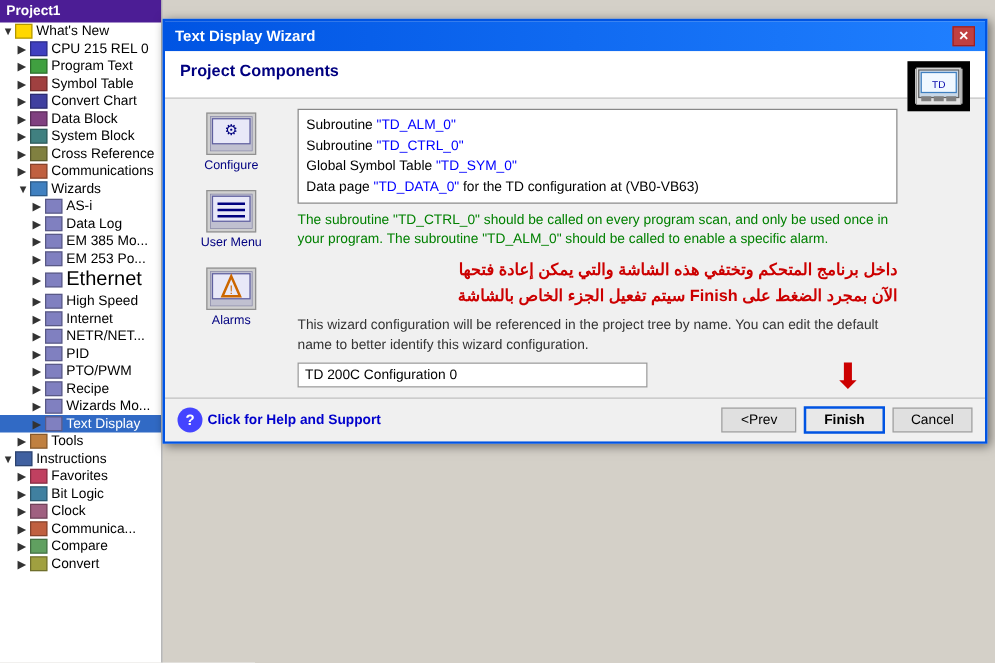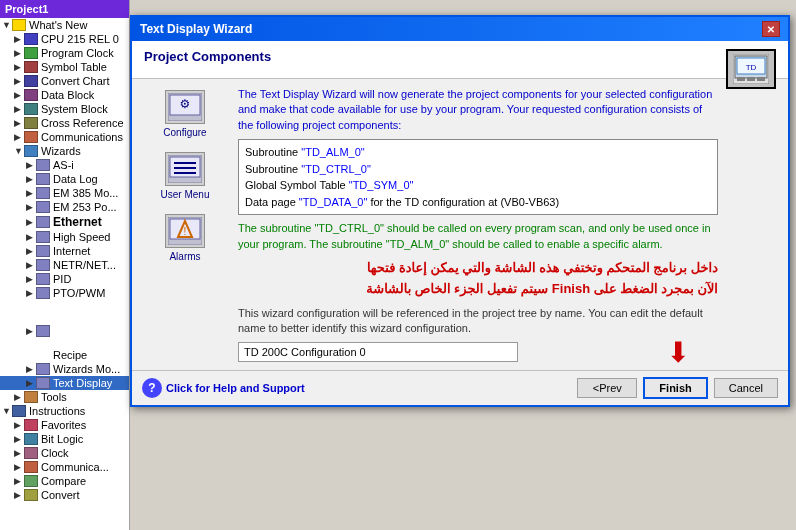--- a/index.html
+++ b/index.html
@@ -8,21 +8,21 @@
     
     .sidebar {
       position: absolute;
       left: 0; top: 0;
       width: 130px; height: 530px;
       background: #ffffff;
       border-right: 1px solid #a0a0a0;
       overflow: hidden;
     }
     .sidebar-title {
-      background: #6d28d9;
+      background: #4c1d95;
       color: white;
       padding: 3px 5px;
       font-weight: bold;
       font-size: 11px;
     }
     .tree-row {
       display: flex;
       align-items: center;
       padding: 1px 2px;
     }
@@ -72,21 +72,21 @@
       margin-bottom: 4px;
     }
     .dialog-header-desc {
       font-size: 11px;
       color: #333;
     }
     .dialog-header-icon {
       float: right;
       width: 50px; height: 40px;
       background: #c0c0c0;
-      border: 2px solid #000000;
+      border: 6px solid #000000;
       display: flex;
       align-items: center;
       justify-content: center;
       font-size: 18px;
       text-align: right;
     }
     .dialog-body {
       display: flex;
       padding: 8px;
       gap: 8px;
@@ -233,21 +233,21 @@
         <span style="font-size: 11px;">What's New</span>
       </div>
       <div class="tree-row" style="padding-left: 14px;">
         <span style="width: 10px; display: inline-block; font-size: 9px; color: rgb(51, 51, 51);">▶</span>
         <span style="display: inline-block; width: 14px; height: 12px; background: rgb(64, 64, 192); border: 1px solid rgba(0, 0, 0, 0.3); margin-right: 3px; vertical-align: middle;"></span>
         <span style="font-size: 11px;">CPU 215 REL 0</span>
       </div>
       <div class="tree-row" style="padding-left: 14px;">
         <span style="width: 10px; display: inline-block; font-size: 9px; color: rgb(51, 51, 51);">▶</span>
         <span style="display: inline-block; width: 14px; height: 12px; background: rgb(64, 160, 64); border: 1px solid rgba(0, 0, 0, 0.3); margin-right: 3px; vertical-align: middle;"></span>
-        <span style="font-size: 11px;">Program Clock</span>
+        <span style="font-size: 11px;">Program Text</span>
       </div>
       <div class="tree-row" style="padding-left: 14px;">
         <span style="width: 10px; display: inline-block; font-size: 9px; color: rgb(51, 51, 51);">▶</span>
         <span style="display: inline-block; width: 14px; height: 12px; background: rgb(160, 64, 64); border: 1px solid rgba(0, 0, 0, 0.3); margin-right: 3px; vertical-align: middle;"></span>
         <span style="font-size: 11px;">Symbol Table</span>
       </div>
       <div class="tree-row" style="padding-left: 14px;">
         <span style="width: 10px; display: inline-block; font-size: 9px; color: rgb(51, 51, 51);">▶</span>
         <span style="display: inline-block; width: 14px; height: 12px; background: rgb(64, 64, 160); border: 1px solid rgba(0, 0, 0, 0.3); margin-right: 3px; vertical-align: middle;"></span>
         <span style="font-size: 11px;">Convert Chart</span>
@@ -293,21 +293,21 @@
         <span style="font-size: 11px;">EM 385 Mo...</span>
       </div>
       <div class="tree-row" style="padding-left: 26px;">
         <span style="width: 10px; display: inline-block; font-size: 9px; color: rgb(51, 51, 51);">▶</span>
         <span style="display: inline-block; width: 14px; height: 12px; background: rgb(128, 128, 192); border: 1px solid rgba(0, 0, 0, 0.3); margin-right: 3px; vertical-align: middle;"></span>
         <span style="font-size: 11px;">EM 253 Po...</span>
       </div>
       <div class="tree-row" style="padding-left: 26px;">
         <span style="width: 10px; display: inline-block; font-size: 9px; color: rgb(51, 51, 51);">▶</span>
         <span style="display: inline-block; width: 14px; height: 12px; background: rgb(128, 128, 192); border: 1px solid rgba(0, 0, 0, 0.3); margin-right: 3px; vertical-align: middle;"></span>
-        <span style="font-size: 12px; font-weight: bold;">Ethernet</span>
+        <span style="font-size: 16px;">Ethernet</span>
       </div>
       <div class="tree-row" style="padding-left: 26px;">
         <span style="width: 10px; display: inline-block; font-size: 9px; color: rgb(51, 51, 51);">▶</span>
         <span style="display: inline-block; width: 14px; height: 12px; background: rgb(128, 128, 192); border: 1px solid rgba(0, 0, 0, 0.3); margin-right: 3px; vertical-align: middle;"></span>
         <span style="font-size: 11px;">High Speed</span>
       </div>
       <div class="tree-row" style="padding-left: 26px;">
         <span style="width: 10px; display: inline-block; font-size: 9px; color: rgb(51, 51, 51);">▶</span>
         <span style="display: inline-block; width: 14px; height: 12px; background: rgb(128, 128, 192); border: 1px solid rgba(0, 0, 0, 0.3); margin-right: 3px; vertical-align: middle;"></span>
         <span style="font-size: 11px;">Internet</span>
@@ -323,21 +323,21 @@
         <span style="font-size: 11px;">PID</span>
       </div>
       <div class="tree-row" style="padding-left: 26px;">
         <span style="width: 10px; display: inline-block; font-size: 9px; color: rgb(51, 51, 51);">▶</span>
         <span style="display: inline-block; width: 14px; height: 12px; background: rgb(128, 128, 192); border: 1px solid rgba(0, 0, 0, 0.3); margin-right: 3px; vertical-align: middle;"></span>
         <span style="font-size: 11px;">PTO/PWM</span>
       </div>
       <div class="tree-row" style="padding-left: 26px;">
         <span style="width: 10px; display: inline-block; font-size: 9px; color: rgb(51, 51, 51);">▶</span>
         <span style="display: inline-block; width: 14px; height: 12px; background: rgb(128, 128, 192); border: 1px solid rgba(0, 0, 0, 0.3); margin-right: 3px; vertical-align: middle;"></span>
-        <span style="font-size: 11px; margin-top: 48px;">Recipe</span>
+        <span style="font-size: 11px;">Recipe</span>
       </div>
       <div class="tree-row" style="padding-left: 26px;">
         <span style="width: 10px; display: inline-block; font-size: 9px; color: rgb(51, 51, 51);">▶</span>
         <span style="display: inline-block; width: 14px; height: 12px; background: rgb(128, 128, 192); border: 1px solid rgba(0, 0, 0, 0.3); margin-right: 3px; vertical-align: middle;"></span>
         <span style="font-size: 11px;">Wizards Mo...</span>
       </div>
       <div class="tree-row selected-row" style="padding-left: 26px;">
         <span style="width: 10px; display: inline-block; font-size: 9px; color: rgb(51, 51, 51);">▶</span>
         <span style="display: inline-block; width: 14px; height: 12px; background: rgb(128, 128, 192); border: 1px solid rgba(0, 0, 0, 0.3); margin-right: 3px; vertical-align: middle;"></span>
         <span style="font-size: 11px;">Text Display</span>
@@ -439,21 +439,20 @@
             <rect x="2" y="2" width="30" height="20" fill="#e8e8f8" stroke="#6060a0"></rect>
             <polygon points="17,4 10,20 24,20" fill="none" stroke="#cc6600" stroke-width="2"></polygon>
             <text x="17" y="18" text-anchor="middle" font-size="10" fill="#cc6600">!</text>
           </svg>
         </div>
         <div class="wizard-btn-label">Alarms</div>
       </div>
     </div>
 
     <div class="right-panel">
-      <div class="info-text-blue">The Text Display Wizard will now generate the project components for your selected configuration and make that code available for use by your program. Your requested configuration consists of the following project components:</div>
       
       <div class="code-box">
         <div>Subroutine <span class="code-highlight">"TD_ALM_0"</span></div>
         <div>Subroutine <span class="code-highlight">"TD_CTRL_0"</span></div>
         <div>Global Symbol Table <span class="code-highlight">"TD_SYM_0"</span></div>
         <div>Data page <span class="code-highlight">"TD_DATA_0"</span> for the TD configuration at (VB0-VB63)</div>
       </div>
 
       <div class="info-text-green">The subroutine "TD_CTRL_0" should be called on every program scan, and only be used once in your program. The subroutine "TD_ALM_0" should be called to enable a specific alarm.</div>
 

